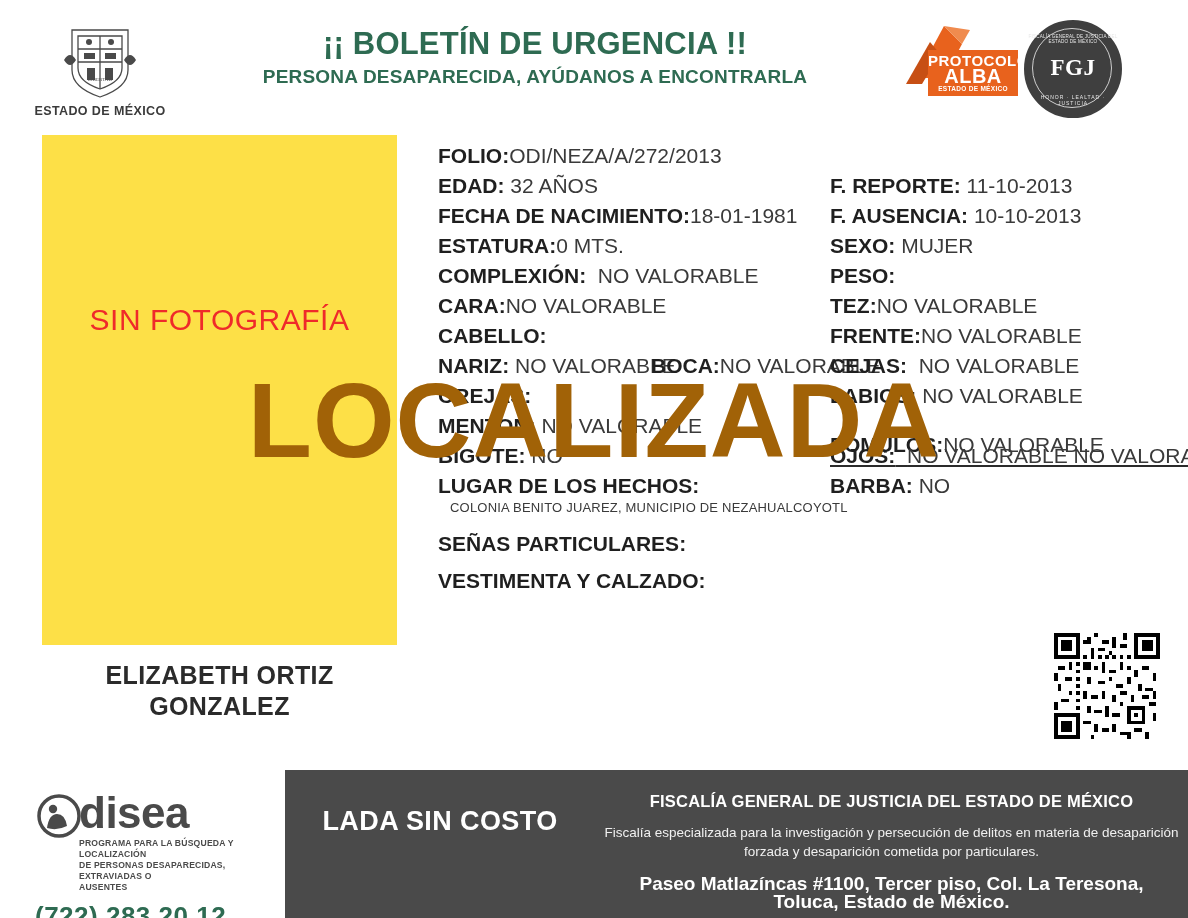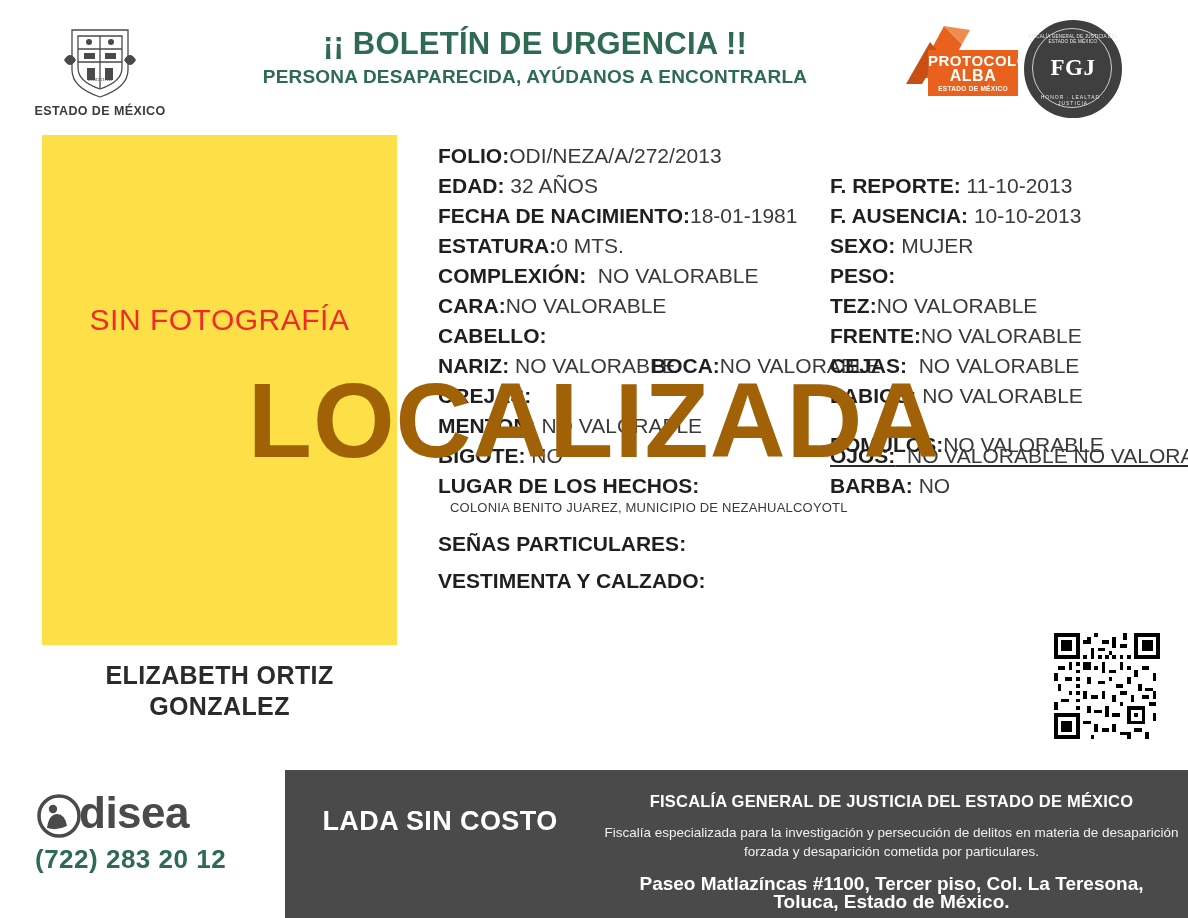--- a/index.html
+++ b/index.html
@@ -79,21 +79,21 @@
   .alba-badge .alba-t1 {
     color: #fff;
     font-size: 15px;
     font-weight: bold;
     letter-spacing: 0.5px;
     text-align: center;
     margin-top: 2px;
   }
   .alba-badge .alba-t2 {
     color: #fff;
-    font-size: 16px;
+    font-size: 20px;
     font-weight: bold;
     letter-spacing: 0.5px;
     text-align: center;
     line-height: 14px;
   }
   .alba-badge .alba-t3 {
     color: #fff;
     font-size: 6.5px;
     font-weight: bold;
     text-align: center;
@@ -592,20 +592,23 @@
 
   <div id="footer">
 
     <div id="odisea">
       <svg id="odisea-mark" viewBox="0 0 44 44">
         <circle cx="22" cy="22" r="20" fill="none" stroke="#4a4a4a" stroke-width="3.5"></circle>
         <circle cx="16" cy="15" r="4.2" fill="#4a4a4a"></circle>
         <path d="M10 34 q2 -14 10 -14 q8 0 10 12 q-10 5 -20 2 Z" fill="#4a4a4a"></path>
       </svg>
       <div id="odisea-word">disea</div>
+      <div id="odisea-sub" style="white-space:pre-line;">PROGRAMA PARA LA BÚSQUEDA Y LOCALIZACIÓN
+DE PERSONAS DESAPARECIDAS, EXTRAVIADAS  O
+AUSENTES</div>
       <div id="odisea-phone">(722) 283 20 12</div>
     </div>
 
     <div id="footer-bar">
       <div id="lada-block">
         <div id="lada-label">LADA SIN COSTO</div>
       </div>
       <div id="fgj-block">
         <div id="fgj-title">FISCALÍA GENERAL DE JUSTICIA DEL ESTADO DE MÉXICO</div>
         <div id="fgj-desc">Fiscalía especializada para la investigación y persecución de delitos en materia de desaparición forzada y desaparición cometida por particulares.</div>

